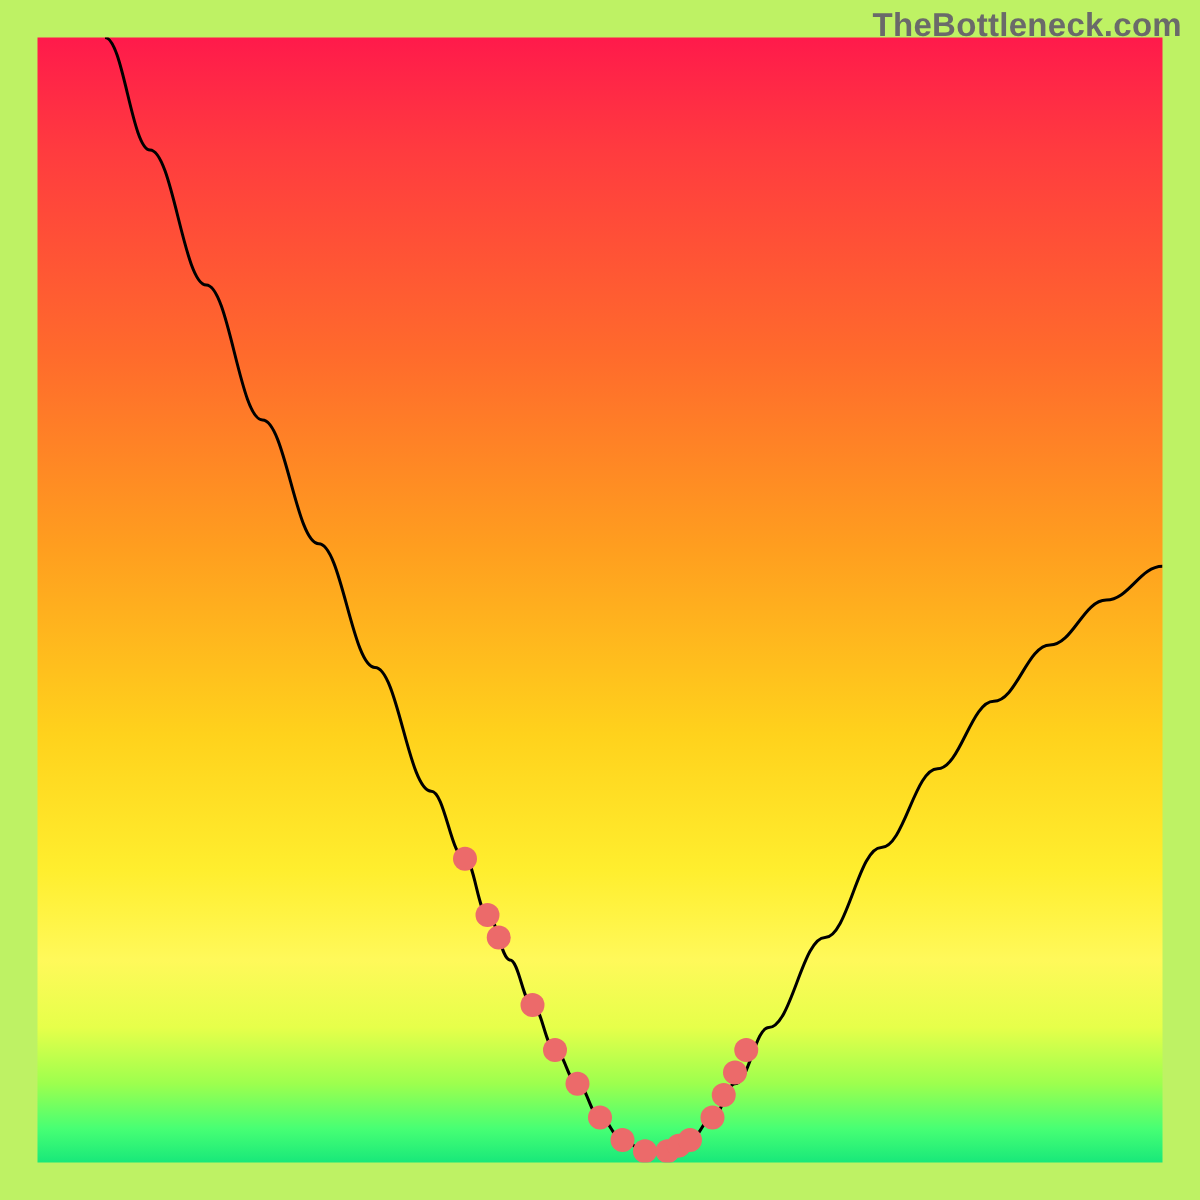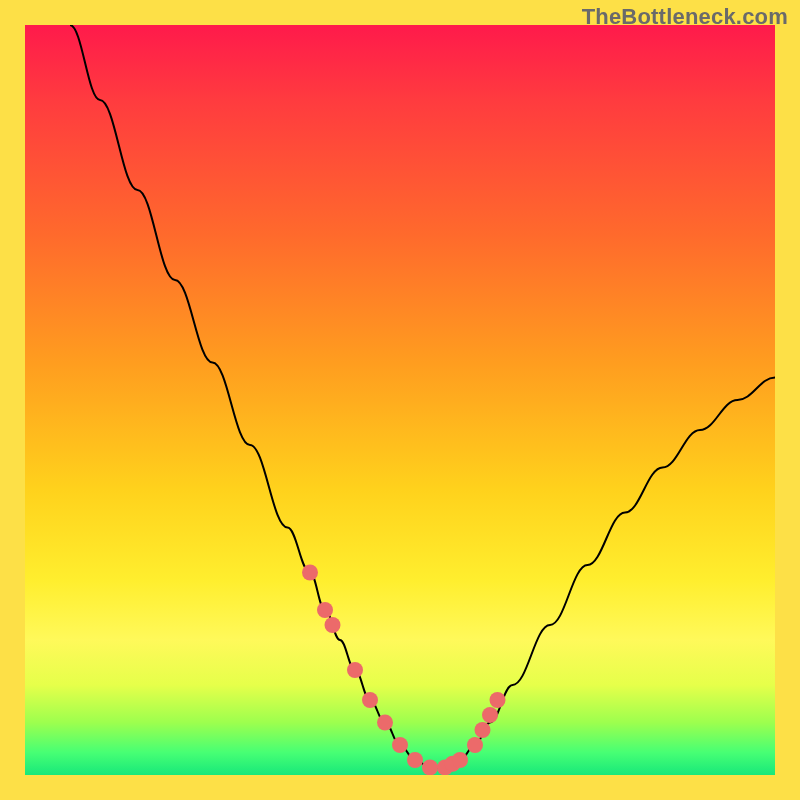--- a/index.html
+++ b/index.html
@@ -7,21 +7,21 @@
     padding: 0;
     width: 800px;
     height: 800px;
     overflow: hidden;
     font-family: Arial, Helvetica, sans-serif;
   }
   .frame {
     position: relative;
     width: 800px;
     height: 800px;
-    background: #fde047;
+    background: #bef264;
     box-sizing: border-box;
   }
   .plot-area {
     position: absolute;
     left: 25px;
     top: 25px;
     width: 750px;
     height: 750px;
     background: linear-gradient(to bottom,
       #ff1a4b 0%,

